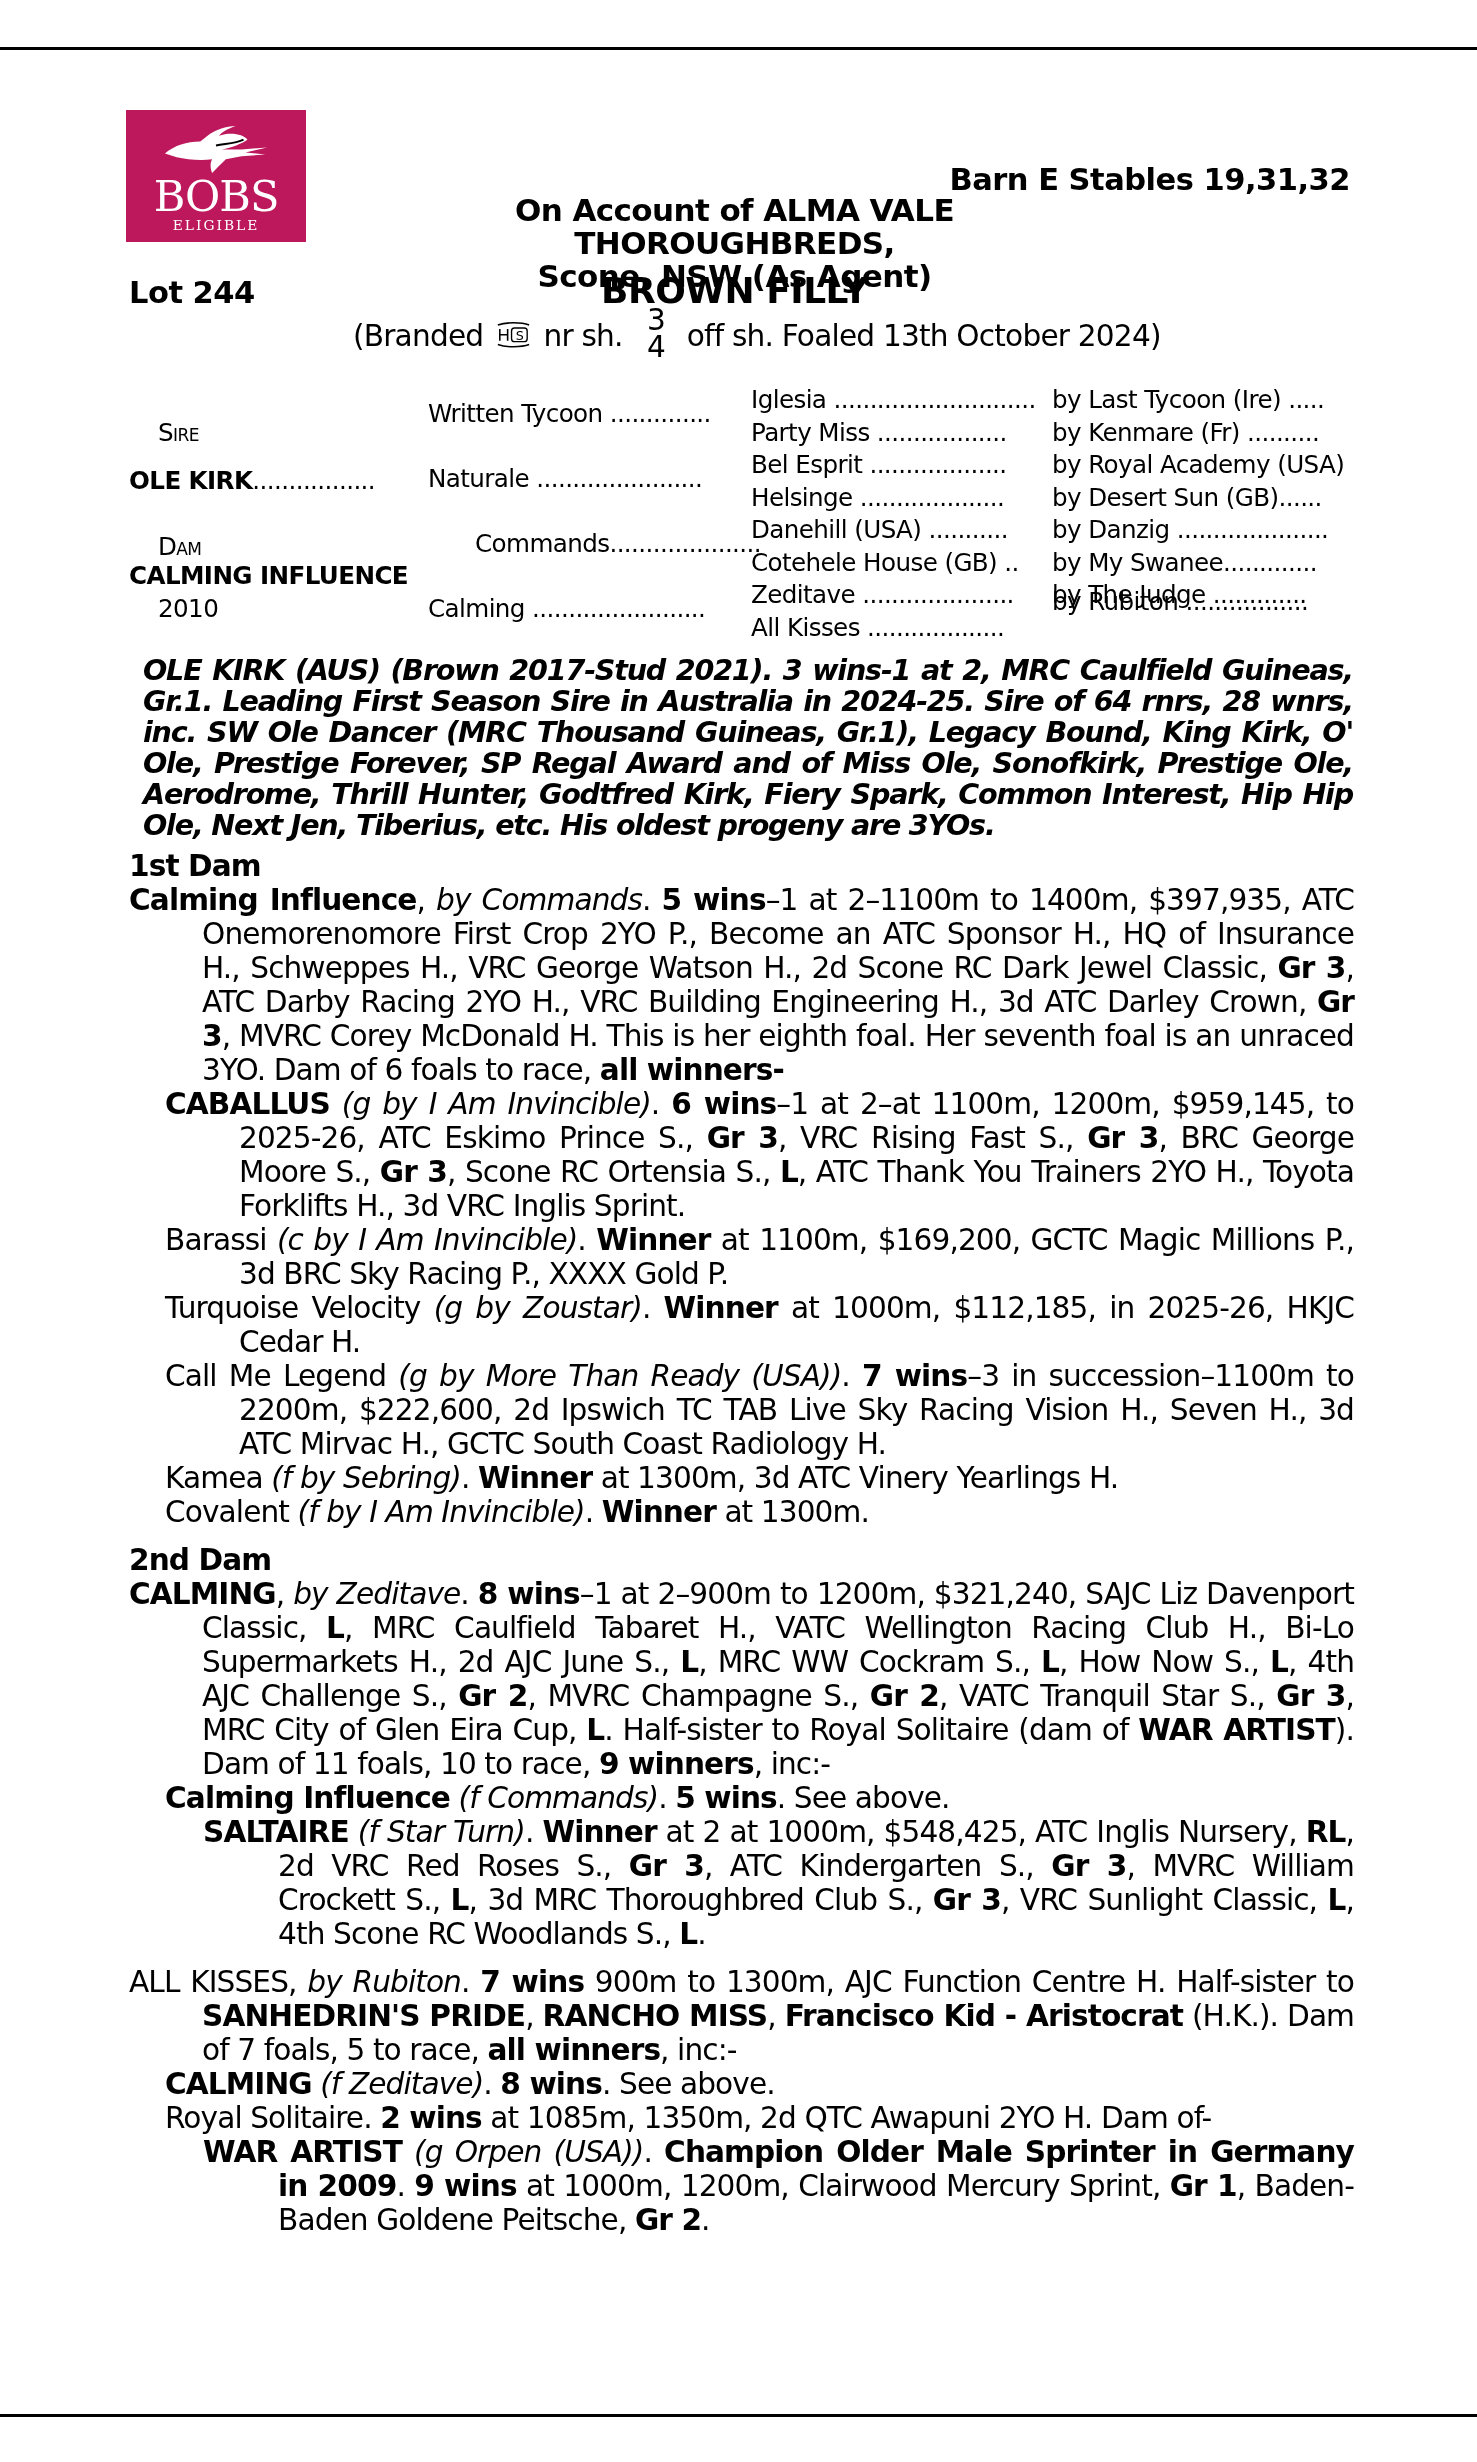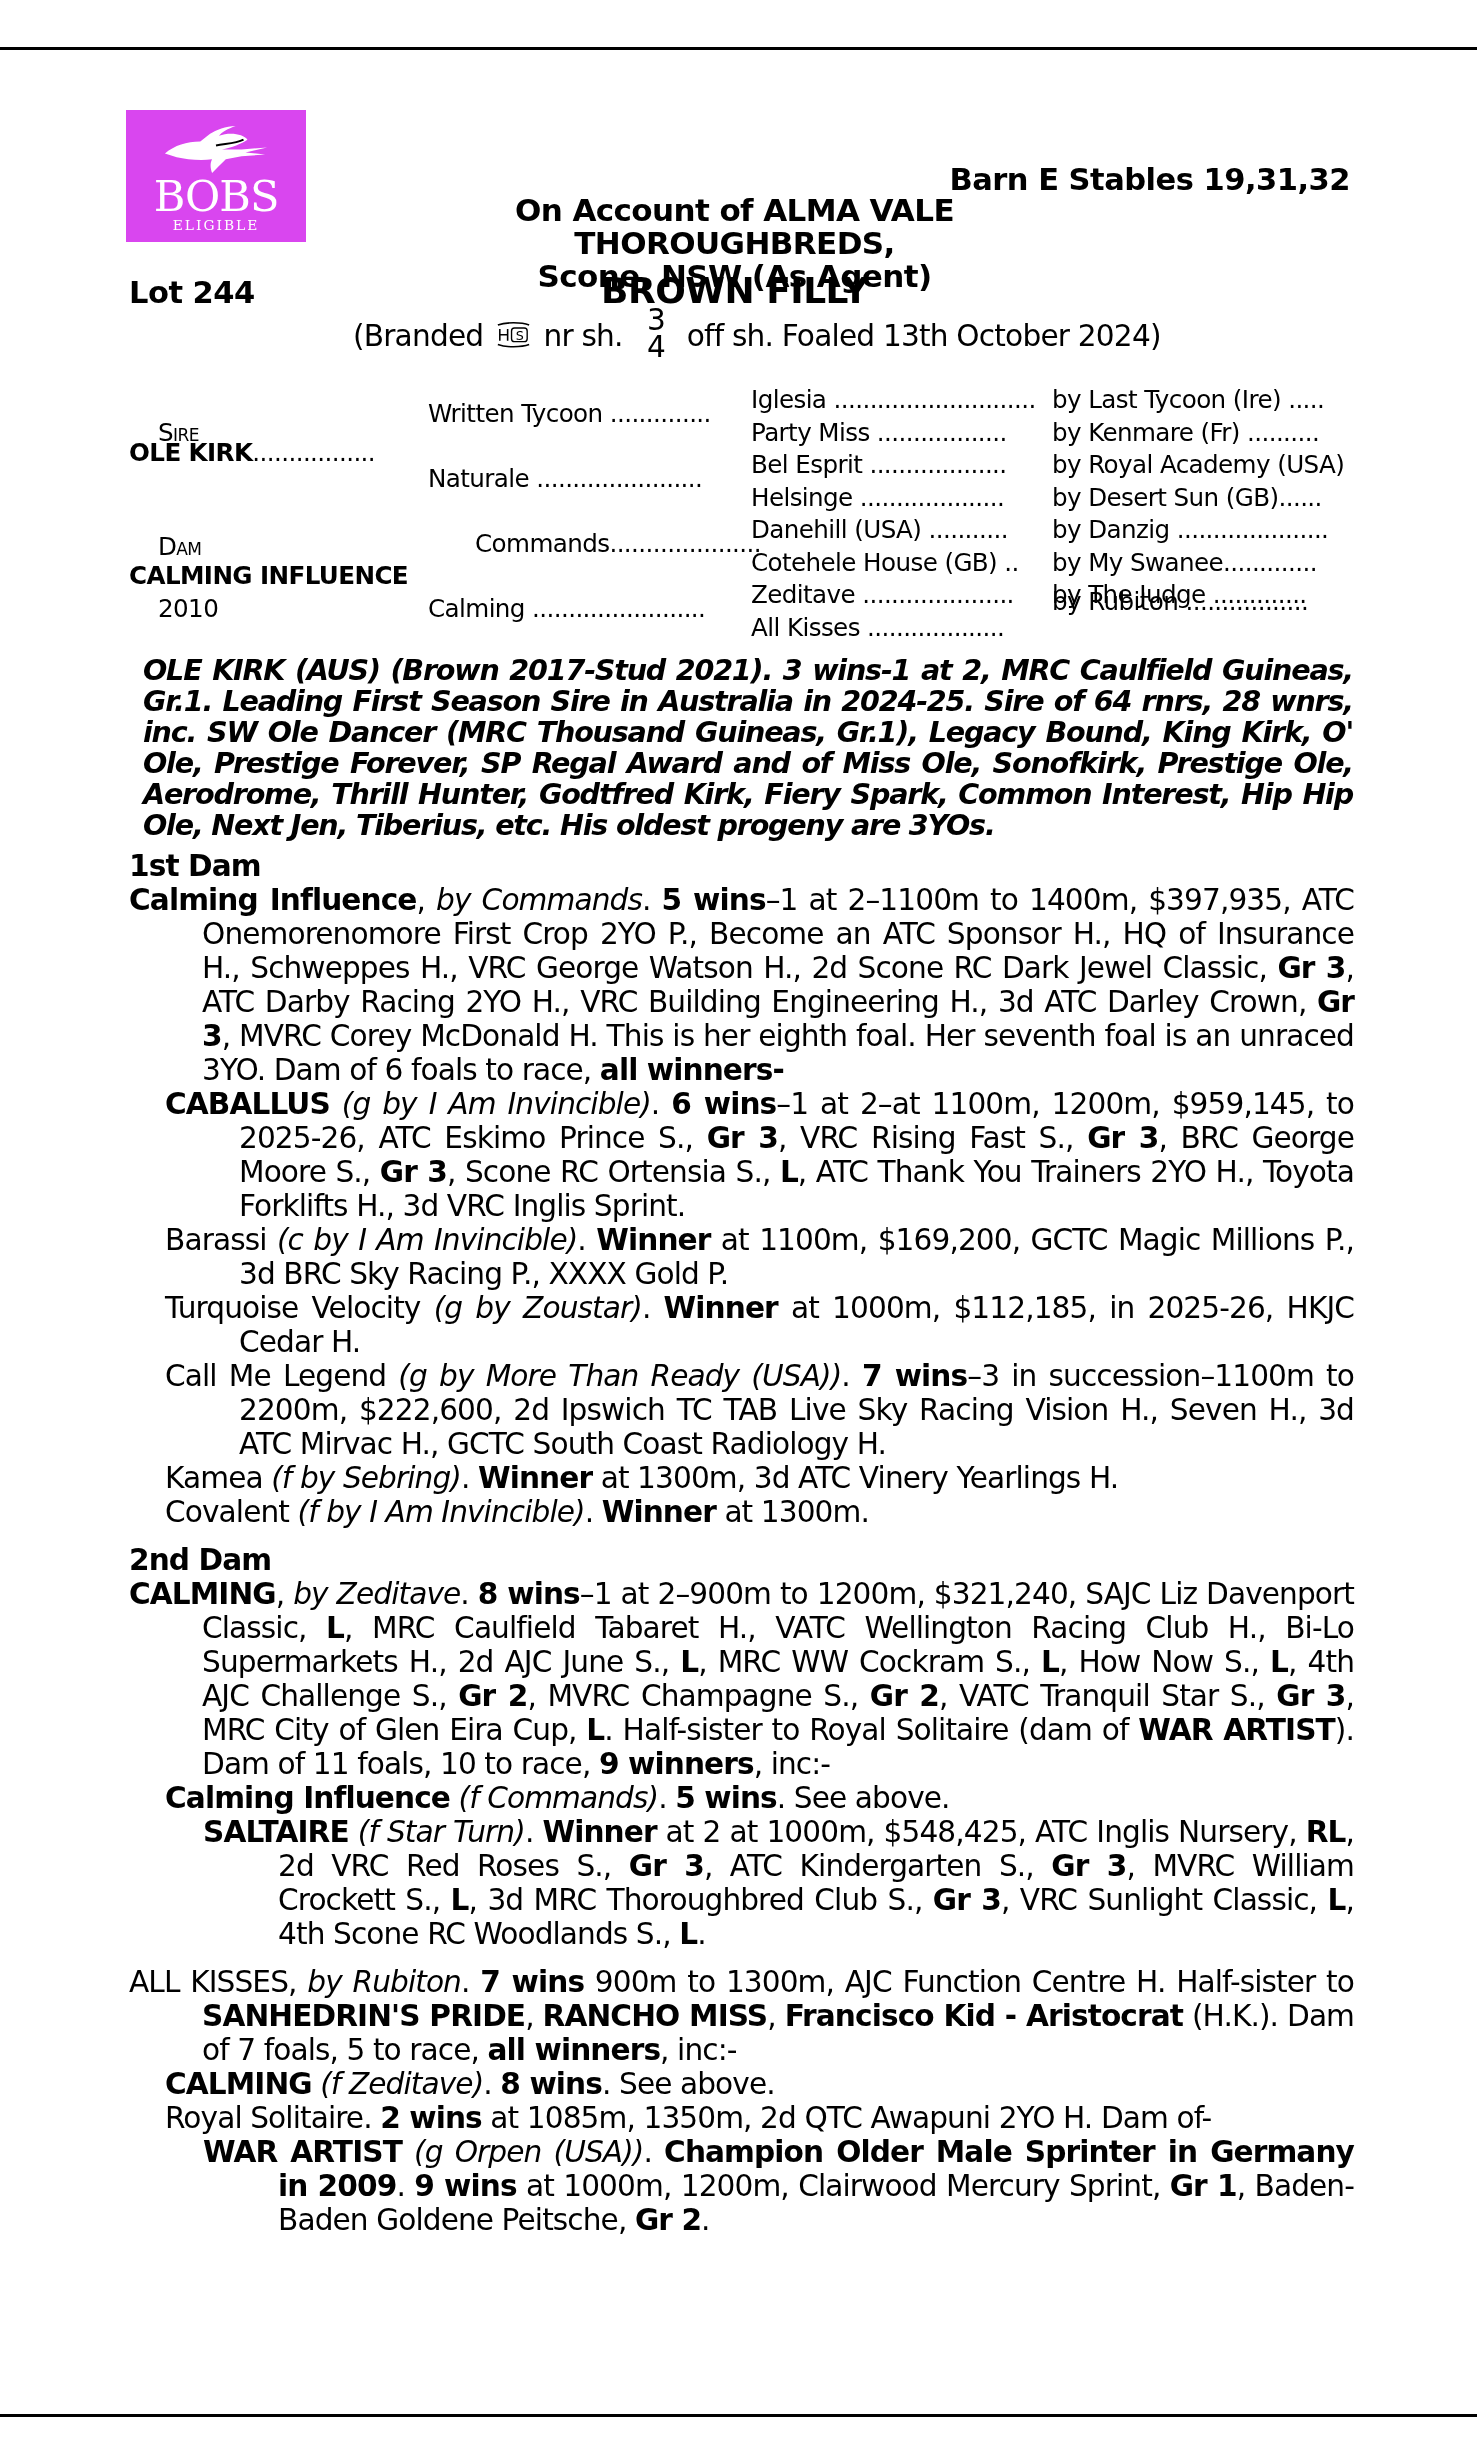--- a/index.html
+++ b/index.html
@@ -3,21 +3,21 @@
 <meta charset="utf-8">
 <style>
   html, body { margin: 0; padding: 0; background: #ffffff; }
   body { width: 1478px; height: 2463px; position: relative; overflow: hidden;
          font-family: "DejaVu Sans", sans-serif; color: #000; }
   .rule { position: absolute; left: 0; width: 1478px; height: 3px; background: #000; }
   .rule.top { top: 47px; }
   .rule.bottom { top: 2414px; }
 
   
-  .logo { position: absolute; left: 126px; top: 110px; width: 180px; height: 132px; background: #d946ef;
+  .logo { position: absolute; left: 126px; top: 110px; width: 180px; height: 132px; background: #be185d;
           color: #fff; text-align: center; }
   .logo svg { display: block; margin: 9.9px auto 0 auto; }
   .logo .bobs { font-family: "DejaVu Serif", serif; font-size: 43px; line-height: 39px; letter-spacing: -1px; margin-top: 2px; }
   .logo .elig { font-family: "DejaVu Serif", serif; font-size: 13.8px; letter-spacing: 2px; margin-top: 1px; }
 
   .barn { position: absolute; right: 128px; top: 162px; font-weight: bold; font-size: 30.5px; letter-spacing: -0.5px; }
   .vendor { position: absolute; left: 360px; top: 194px; width: 749px; text-align: center; font-weight: bold; font-size: 31px; line-height: 33px; letter-spacing: -0.6px; }
   .lot { position: absolute; left: 129px; top: 275px; font-weight: bold; font-size: 30.5px; letter-spacing: -0.5px; }
   .title { position: absolute; left: 360px; top: 270px; width: 749px; text-align: center; font-weight: bold; font-size: 36px; letter-spacing: -0.5px; }
   .brand-line { position: absolute; left: 353px; top: 311px; font-size: 29.6px; letter-spacing: -0.8px; white-space: nowrap; }
@@ -74,21 +74,21 @@
     <text x="28" y="19" font-size="13" text-anchor="middle" font-family="DejaVu Sans, sans-serif">S</text>
   </svg>
   <span>nr sh.</span>
   <span class="frac">
     <span>3</span>
     <span>4</span>
   </span><span>off sh. Foaled 13th October 2024)</span>
 </div>
 
 <div class="ped smallcaps" style="left:158px; top:418px;">Sire</div>
-<div class="ped" style="left:129px; top:438px;"><span class="bold">OLE KIRK</span><span>.................</span></div>
+<div class="ped" style="left:129px; top:466px;"><span class="bold">OLE KIRK</span><span>.................</span></div>
 <div class="ped smallcaps" style="left:158px; top:532px;">Dam</div>
 <div class="ped bold" style="left:129px; top:561px;">CALMING INFLUENCE</div>
 <div class="ped" style="left:158px; top:594px;">2010</div>
 
 <div class="ped" style="left:428px; top:399px;">Written Tycoon ..............</div>
 <div class="ped" style="left:428px; top:464px;">Naturale .......................</div>
 <div class="ped" style="left:428px; top:529px;margin-left:47px;">Commands.....................</div>
 <div class="ped" style="left:428px; top:594px;">Calming ........................</div>
 
 <div class="ped" style="left:751px; top:385px;">Iglesia ............................</div>

